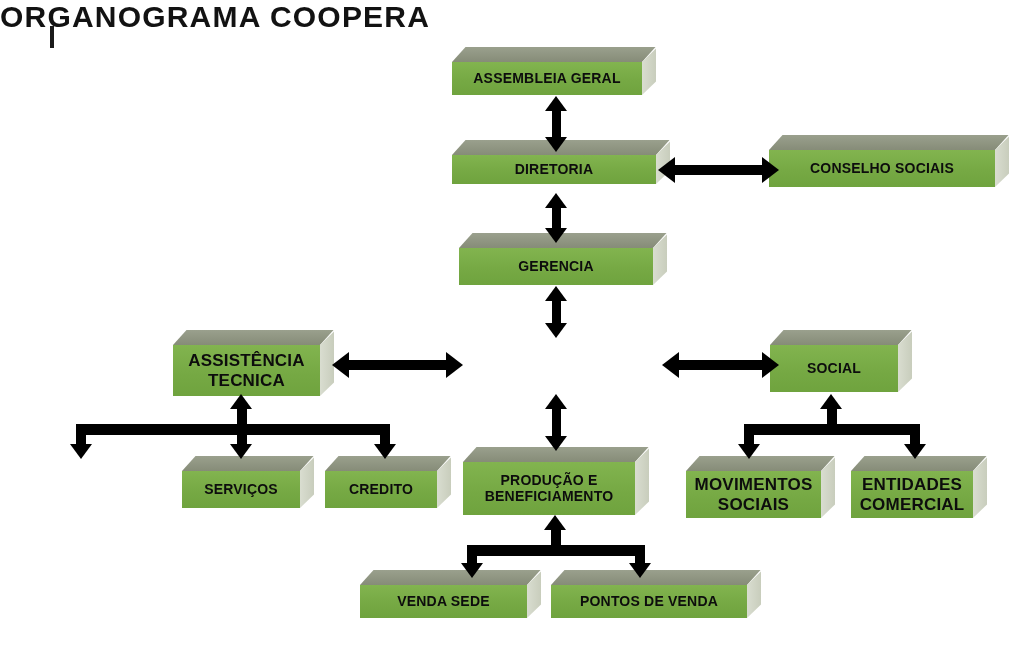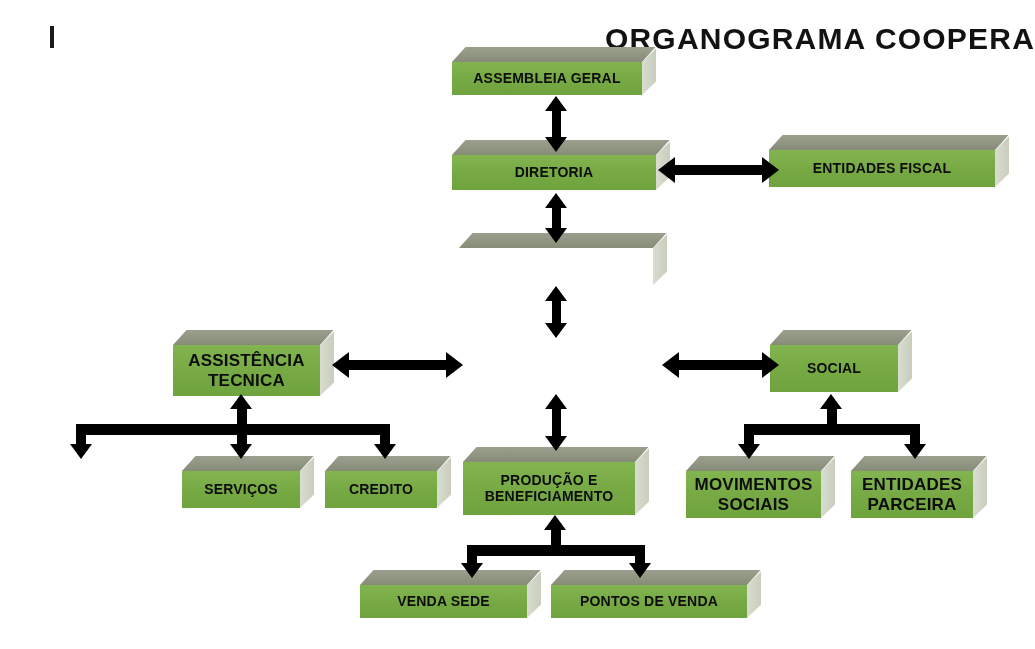--- a/index.html
+++ b/index.html
@@ -25,23 +25,23 @@
     top: 26px;
     width: 4px;
     height: 22px;
     background: #1a1a1a;
   }
 
   
   .chart-title {
     position: absolute;
     left: 0;
-    top: 22px;
+    top: 0;
     width: 1035px;
-    text-align: right;
+    text-align: left;
     font-size: 30px;
     font-weight: bold;
     letter-spacing: 1.2px;
     color: #121212;
     font-family: "Liberation Sans", sans-serif;
   }
 
   
   .node {
     position: absolute;
@@ -215,39 +215,42 @@
   </div>
 
   <div class="node" style="left:452px; top:47px; width:190px; height:48px;">
     <div class="face-top"></div>
     <div class="face-right"></div>
     <div class="face-front">
       <span class="label">ASSEMBLEIA GERAL</span>
     </div>
   </div>
 
-  <div class="node" style="left:452px; top:140px; width:204px; height:50px;">
+  <div class="node" style="left:452px; top:140px; width:204px; height:44px;">
     <div class="face-top"></div>
     <div class="face-right"></div>
     <div class="face-front">
       <span class="label">DIRETORIA</span>
     </div>
   </div>
 
   <div class="node" style="left:769px; top:135px; width:226px; height:52px;">
     <div class="face-top"></div>
     <div class="face-right"></div>
     <div class="face-front">
-      <span class="label">ENTIDADES FISCAL</span>
+      <span class="label">CONSELHO SOCIAIS</span>
     </div>
   </div>
 
   <div class="node" style="left:459px; top:233px; width:194px; height:52px;">
     <div class="face-top"></div>
     <div class="face-right"></div>
+    <div class="face-front">
+      <span class="label">GERENCIA</span>
+    </div>
   </div>
 
   <div class="node small" style="left:173px; top:330px; width:147px; height:66px;">
     <div class="face-top"></div>
     <div class="face-right"></div>
     <div class="face-front">
       <span class="label">ASSISTÊNCIA
 TECNICA</span>
     </div>
   </div>
@@ -294,21 +297,21 @@
       <span class="label">MOVIMENTOS
 SOCIAIS</span>
     </div>
   </div>
 
   <div class="node small" style="left:851px; top:456px; width:122px; height:62px;">
     <div class="face-top"></div>
     <div class="face-right"></div>
     <div class="face-front">
       <span class="label">ENTIDADES
-PARCEIRA</span>
+COMERCIAL</span>
     </div>
   </div>
 
   <div class="node" style="left:360px; top:570px; width:167px; height:48px;">
     <div class="face-top"></div>
     <div class="face-right"></div>
     <div class="face-front">
       <span class="label">VENDA SEDE</span>
     </div>
   </div>

